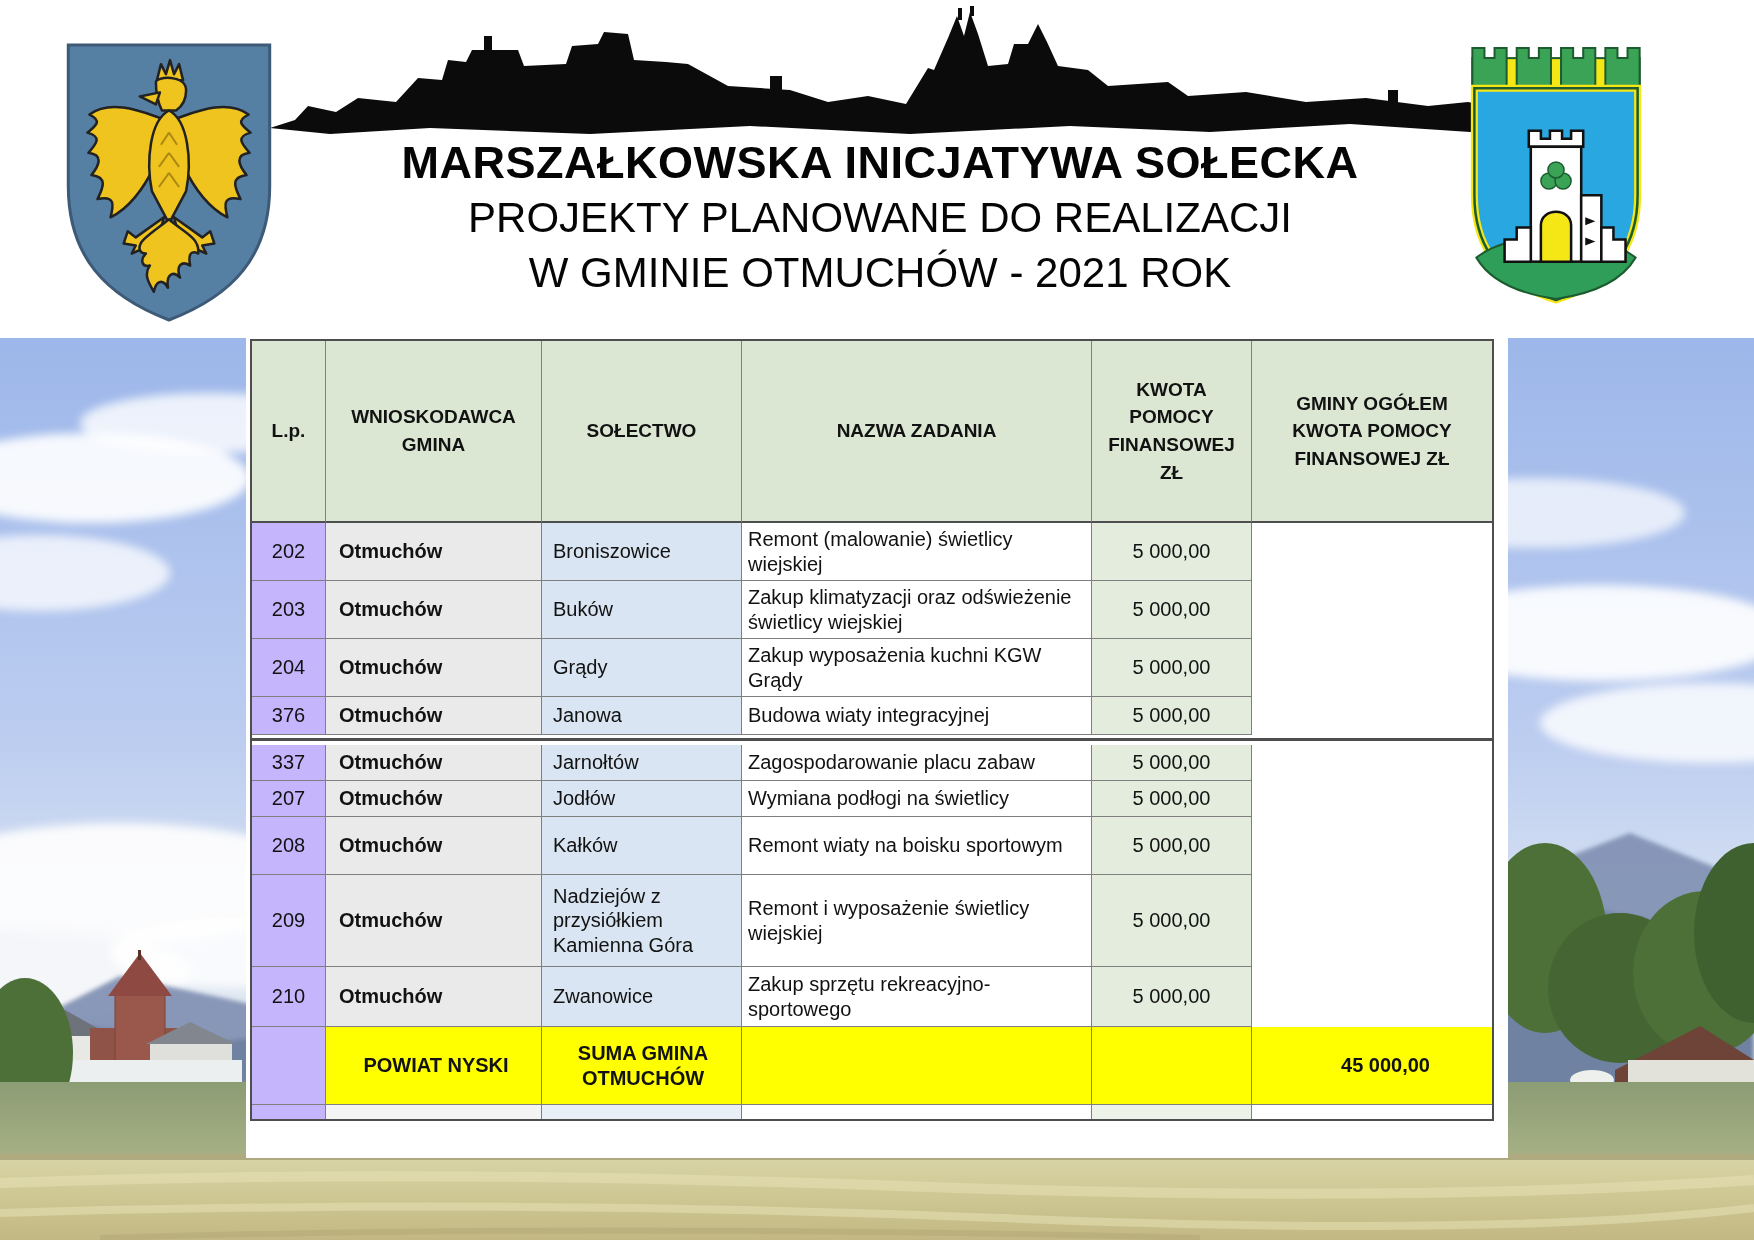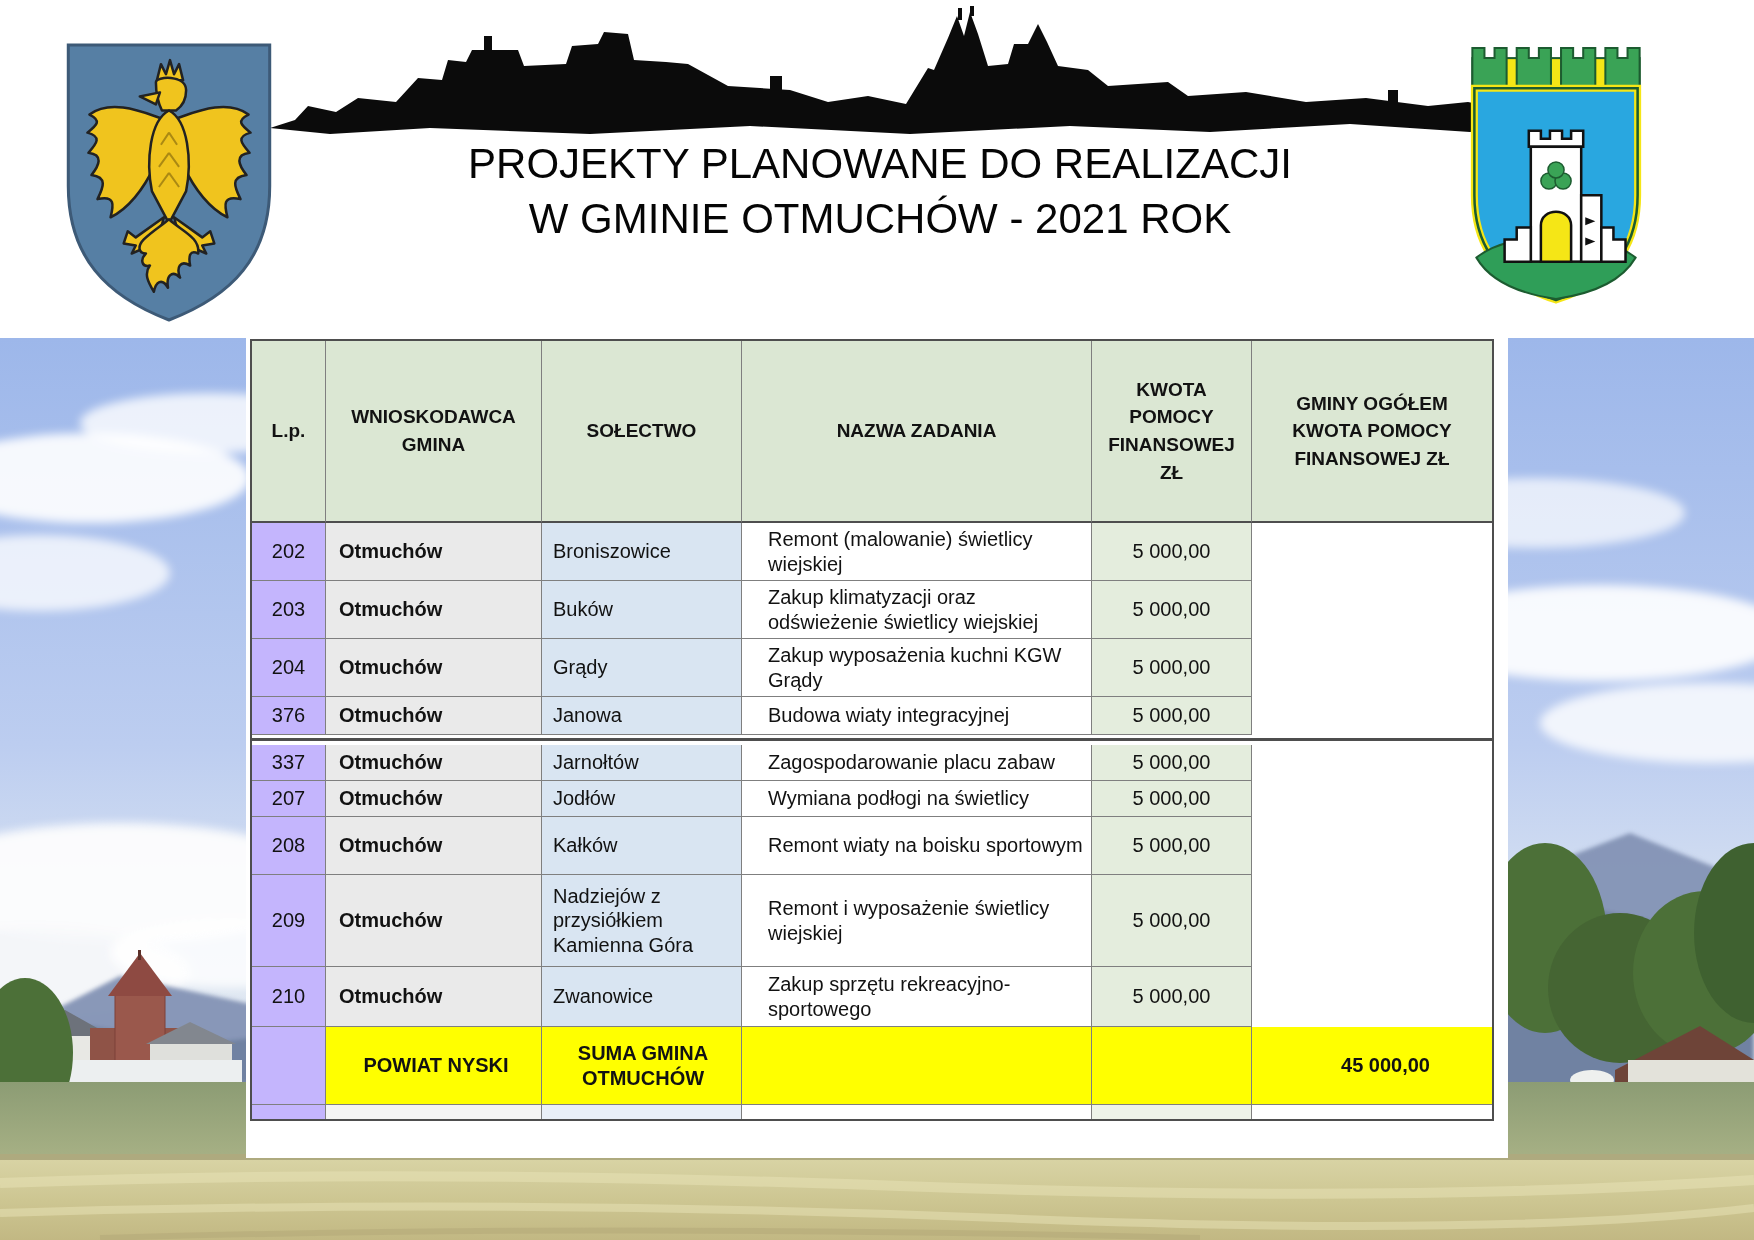--- a/index.html
+++ b/index.html
@@ -29,21 +29,21 @@
     border:2px solid #4e4e4e;
   }
   .cell{
     box-sizing:border-box;border-right:1px solid #7f7f7f;border-bottom:1px solid #7f7f7f;
     display:flex;align-items:center;font-size:20px;color:#121212;padding:2px 8px;
     line-height:1.22;
   }
   .c1{grid-column:1;justify-content:center;background:#c4b5fd;}
   .c2{grid-column:2;background:#eaeaea;font-weight:bold;padding-left:13px;}
   .c3{grid-column:3;background:#d9e5f2;padding-left:11px;}
-  .c4{grid-column:4;background:#ffffff;padding-left:26px;}
+  .c4{grid-column:4;background:#ffffff;padding-left:6px;}
   .c5{grid-column:5;background:#e4eddd;justify-content:center;}
   .c6{grid-column:6;background:#ffffff;border-right:none;}
   .hdr{background:#dbe7d3;font-weight:bold;justify-content:center;text-align:center;
        white-space:pre-line;font-size:19px;line-height:1.45;grid-row:1;
        border-bottom:2px solid #4e4e4e;padding:4px 2px;}
   .divider{grid-column:1/7;grid-row:6;border:none;
        background:linear-gradient(to bottom,#ffffff 0 3px,#4e4e4e 3px 6px,#ffffff 6px 100%);}
   .span-a{grid-row:2/6;border-bottom:none;}
   .span-b{grid-row:7/12;border-bottom:none;}
   .sumrow{background:#ffff00;font-weight:bold;justify-content:center;text-align:center;white-space:pre-line;}
@@ -283,18 +283,19 @@
             <circle cx="95" cy="125" r="8"></circle>
         </g>
         <g fill="#111111">
           <polygon points="124,172 134,176 124,180"></polygon>
           <polygon points="124,192 134,196 124,200"></polygon>
         </g>
       </svg>
     </div>
 
     <div class="title-block">
+      <div class="title-1">MARSZAŁKOWSKA INICJATYWA SOŁECKA</div>
       <div class="title-2">PROJEKTY PLANOWANE DO REALIZACJI</div>
       <div class="title-3">W GMINIE OTMUCHÓW - 2021 ROK</div>
     </div>
   </div>
 
 </div>
 
 </body></html>

